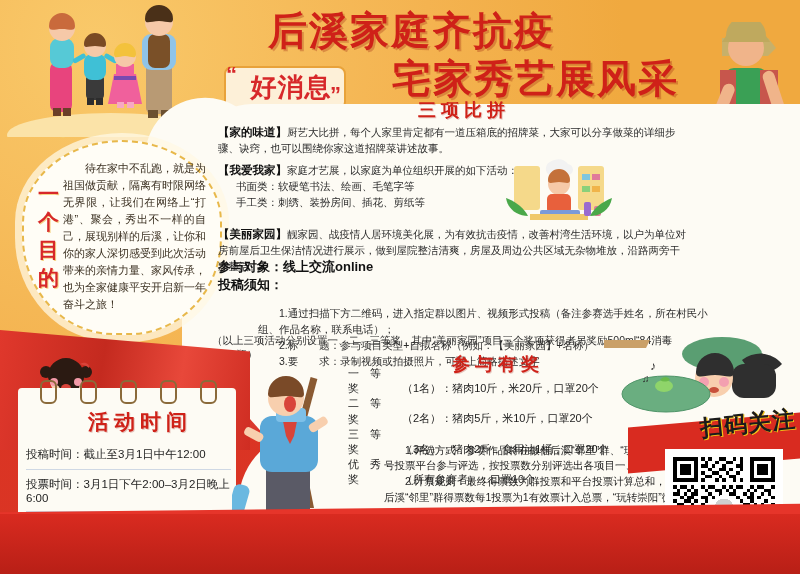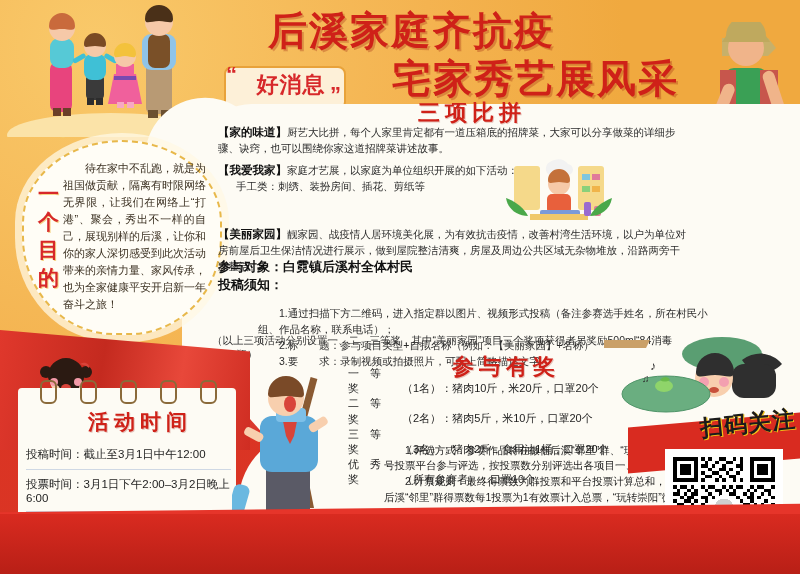--- a/index.html
+++ b/index.html
@@ -94,27 +94,27 @@
   .bubble{
     position:absolute;left:224px;top:66px;width:118px;height:40px;
     background:#fdf0d8;border:2px solid #e8a23a;border-radius:8px;
   }
   .bubble:after{
     content:"";position:absolute;left:38px;bottom:-11px;
     border:7px solid transparent;border-top-color:#e8a23a;
   }
   .bubble span{
     position:absolute;left:0;top:2px;width:130px;text-align:center;
-    color:#d7282a;font-size:22px;font-weight:bold;letter-spacing:1px;
+    color:#d7282a;font-size:26px;font-weight:bold;letter-spacing:1px;
   }
   .quote{position:absolute;color:#d7282a;font-size:22px;font-weight:bold;}
 
   
   .sechead{
-    position:absolute;color:#cf2118;font-size:22px;font-weight:bold;
+    position:absolute;color:#cf2118;font-size:18px;font-weight:bold;
     letter-spacing:5px;text-shadow:1px 1px 0 rgba(160,30,20,.25);
   }
   .sh-three{left:418px;top:98px;}
   .sh-prize{left:452px;top:352px;}
   .sh-time{left:88px;top:408px;font-size:21px;}
 
   
   .body-txt{
     position:absolute;color:#2b2b2b;font-size:10.5px;line-height:1.5;
   }
@@ -265,20 +265,21 @@
   </div>
 
   <div class="sechead sh-three">三项比拼</div>
 
   <div class="body-txt blk1">
     <span class="tag">【家的味道】</span><span>厨艺大比拼，每个人家里肯定都有一道压箱底的招牌菜，大家可以分享做菜的详细步骤、诀窍，也可以围绕你家这道招牌菜讲述故事。</span>
   </div>
 
   <div class="body-txt blk2">
     <span class="tag">【我爱我家】</span><span>家庭才艺展，以家庭为单位组织开展的如下活动：</span>
+    <span class="sub">书面类：软硬笔书法、绘画、毛笔字等</span>
     <span class="sub">手工类：刺绣、装扮房间、插花、剪纸等</span>
   </div>
 
   <div class="body-txt blk3">
     <span class="tag">【美丽家园】</span><span>靓家园、战疫情人居环境美化展，为有效抗击疫情，改善村湾生活环境，以户为单位对房前屋后卫生保洁情况进行展示，做到屋院整洁清爽，房屋及周边公共区域无杂物堆放，沿路两旁干净整洁。</span>
   </div>
 
   <svg class="fig" style="left:500px;top:158px;" width="118" height="72" viewBox="0 0 118 72">
     <rect x="14" y="8" width="26" height="44" rx="3" fill="#f5d98a"></rect>
     <rect x="78" y="8" width="26" height="44" rx="3" fill="#f5d98a"></rect>
@@ -292,21 +293,21 @@
     <rect x="47" y="36" width="24" height="20" rx="5" fill="#e8603c"></rect>
     <rect x="40" y="52" width="40" height="7" rx="2" fill="#7a9ad8"></rect>
     <rect x="30" y="56" width="58" height="6" fill="#f0c86a"></rect>
     <rect x="84" y="44" width="7" height="14" rx="2" fill="#9a6ad0"></rect>
     <rect x="94" y="48" width="7" height="10" rx="2" fill="#e07a9a"></rect>
     <path d="M6 40c10 4 18 10 22 18-10 0-20-6-22-18z" fill="#4aa84a"></path>
     <path d="M112 40c-10 4-18 10-22 18 10 0 20-6 22-18z" fill="#4aa84a"></path>
   </svg>
 
   <div class="target">
-    <span>参与对象：</span><span>白霓镇后溪村全体村民</span>
+    <span>参与对象：</span><span>线上交流online</span>
   </div>
   <div class="notice">投稿须知：</div>
   <ul class="notice-list">
     <li>1.通过扫描下方二维码，进入指定群以图片、视频形式投稿（备注参赛选手姓名，所在村民小组、作品名称，联系电话）；</li>
     <li>2.标　　题：参与项目类型+自拟名称（例如：【美丽家园】+名称）</li>
     <li>3.要　　求：录制视频或拍摄照片，可配上简略描述文字</li>
   </ul>
   <div class="notice-foot">（以上三项活动分别设置一、二、三等奖，其中“美丽家园”项目三个奖项获得者另奖励500ml“84消毒液”一瓶）</div>
 
   <div class="redfan"></div>

